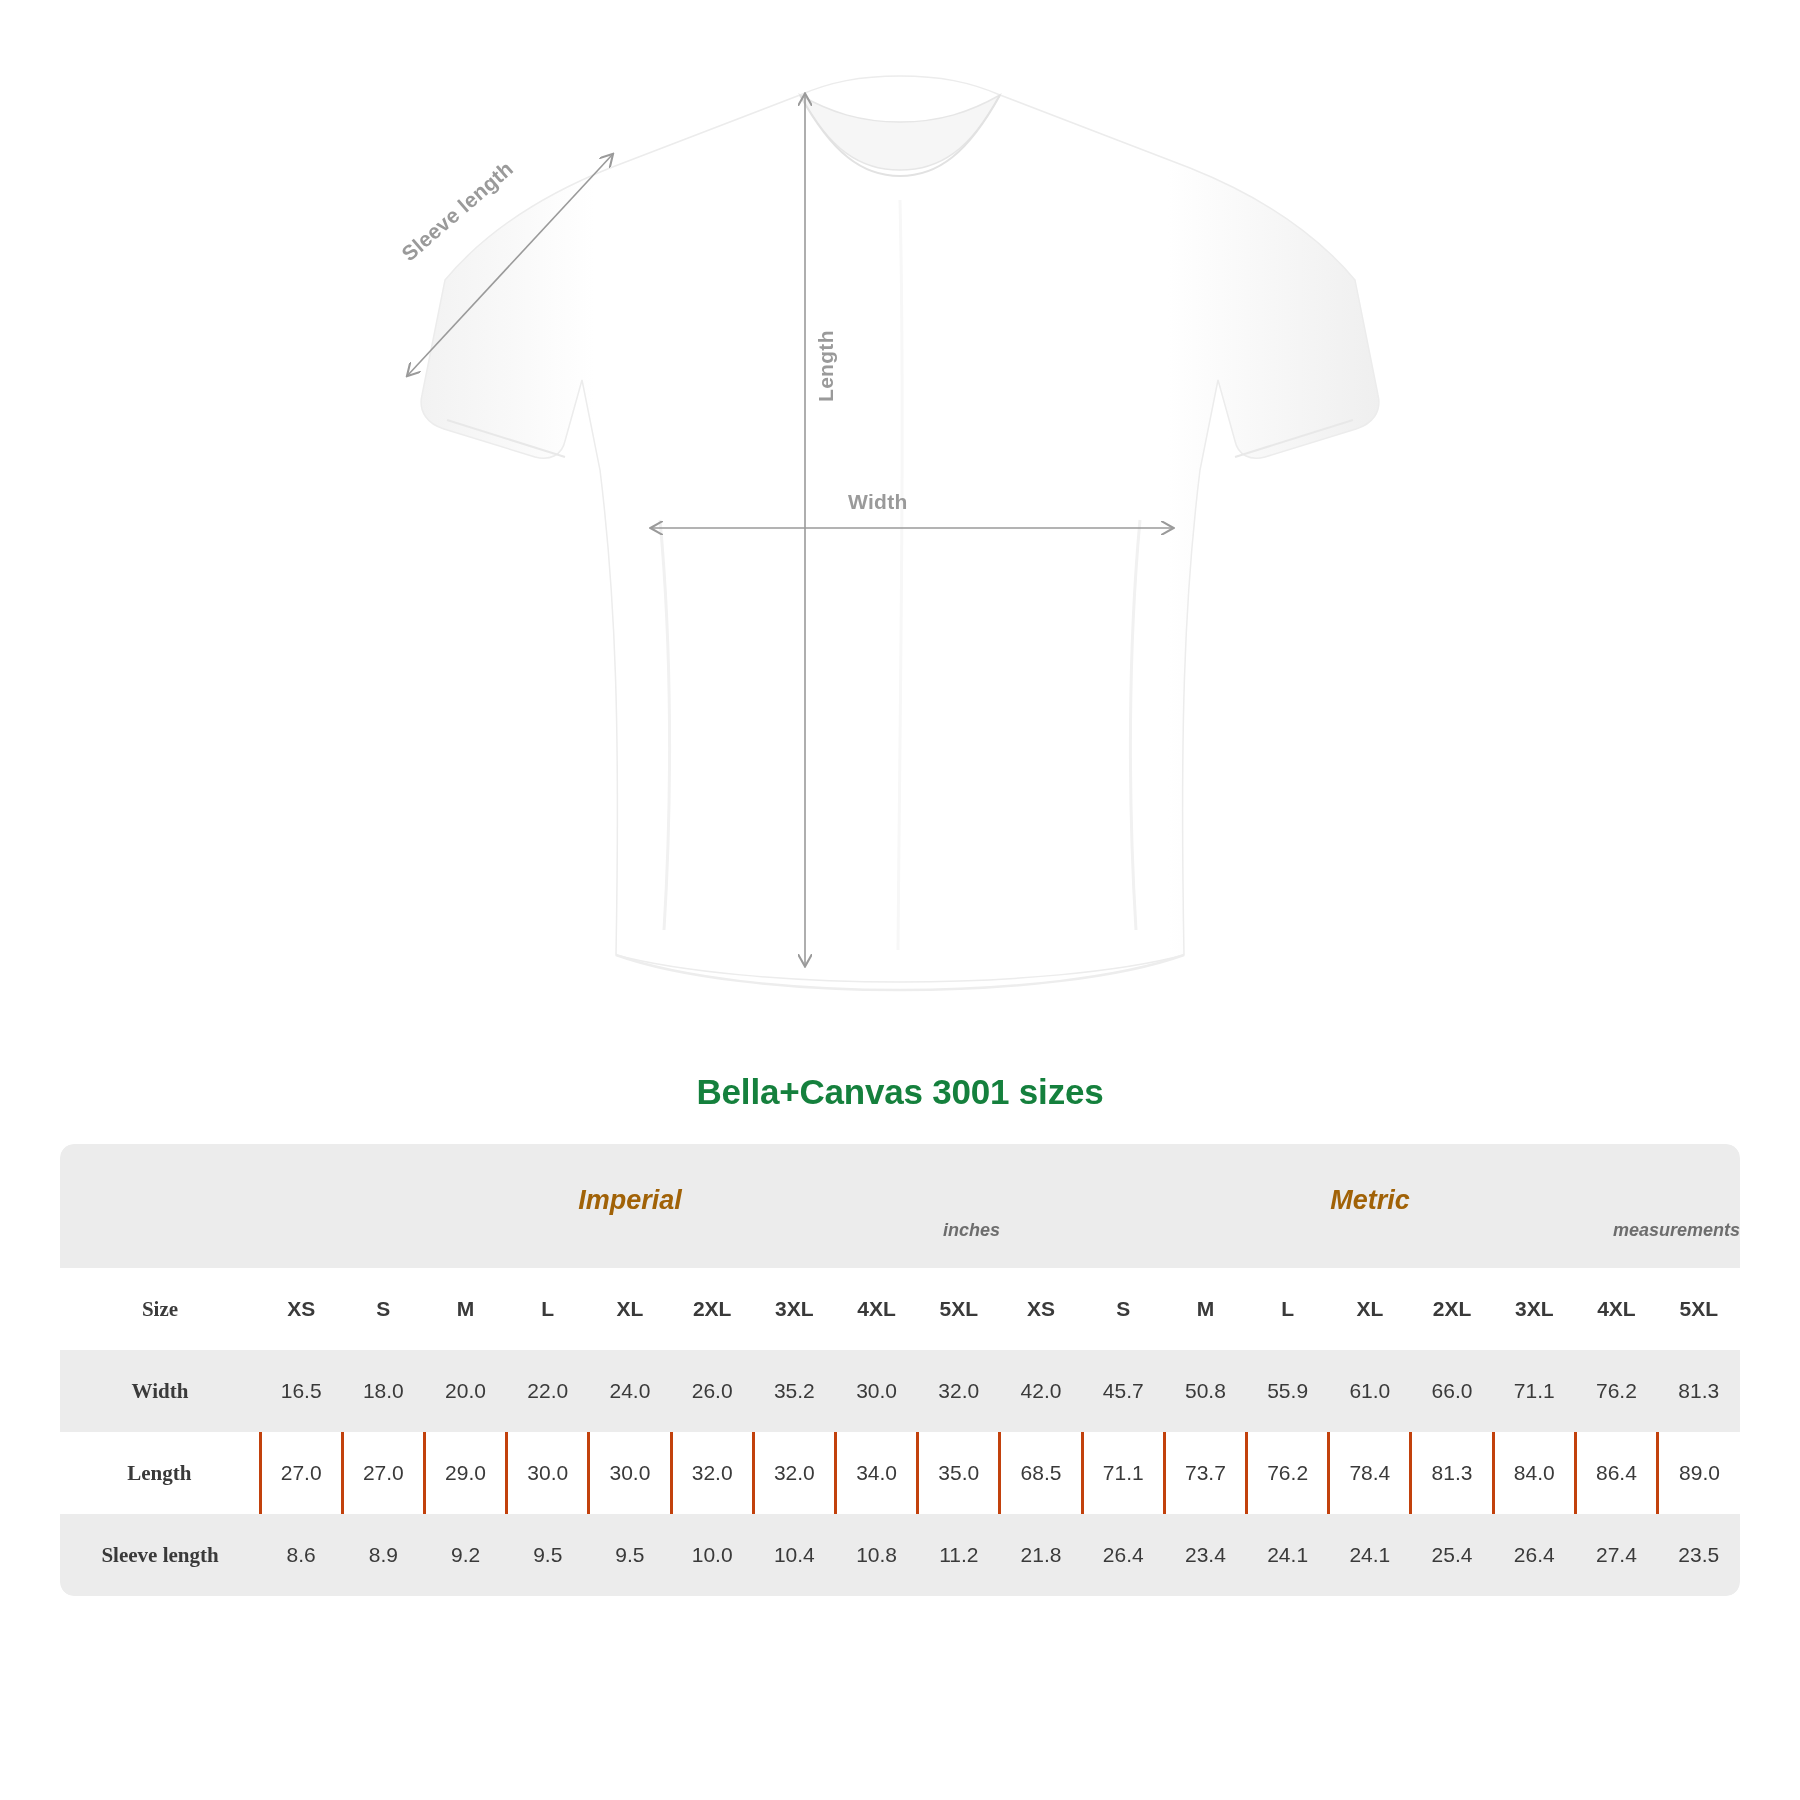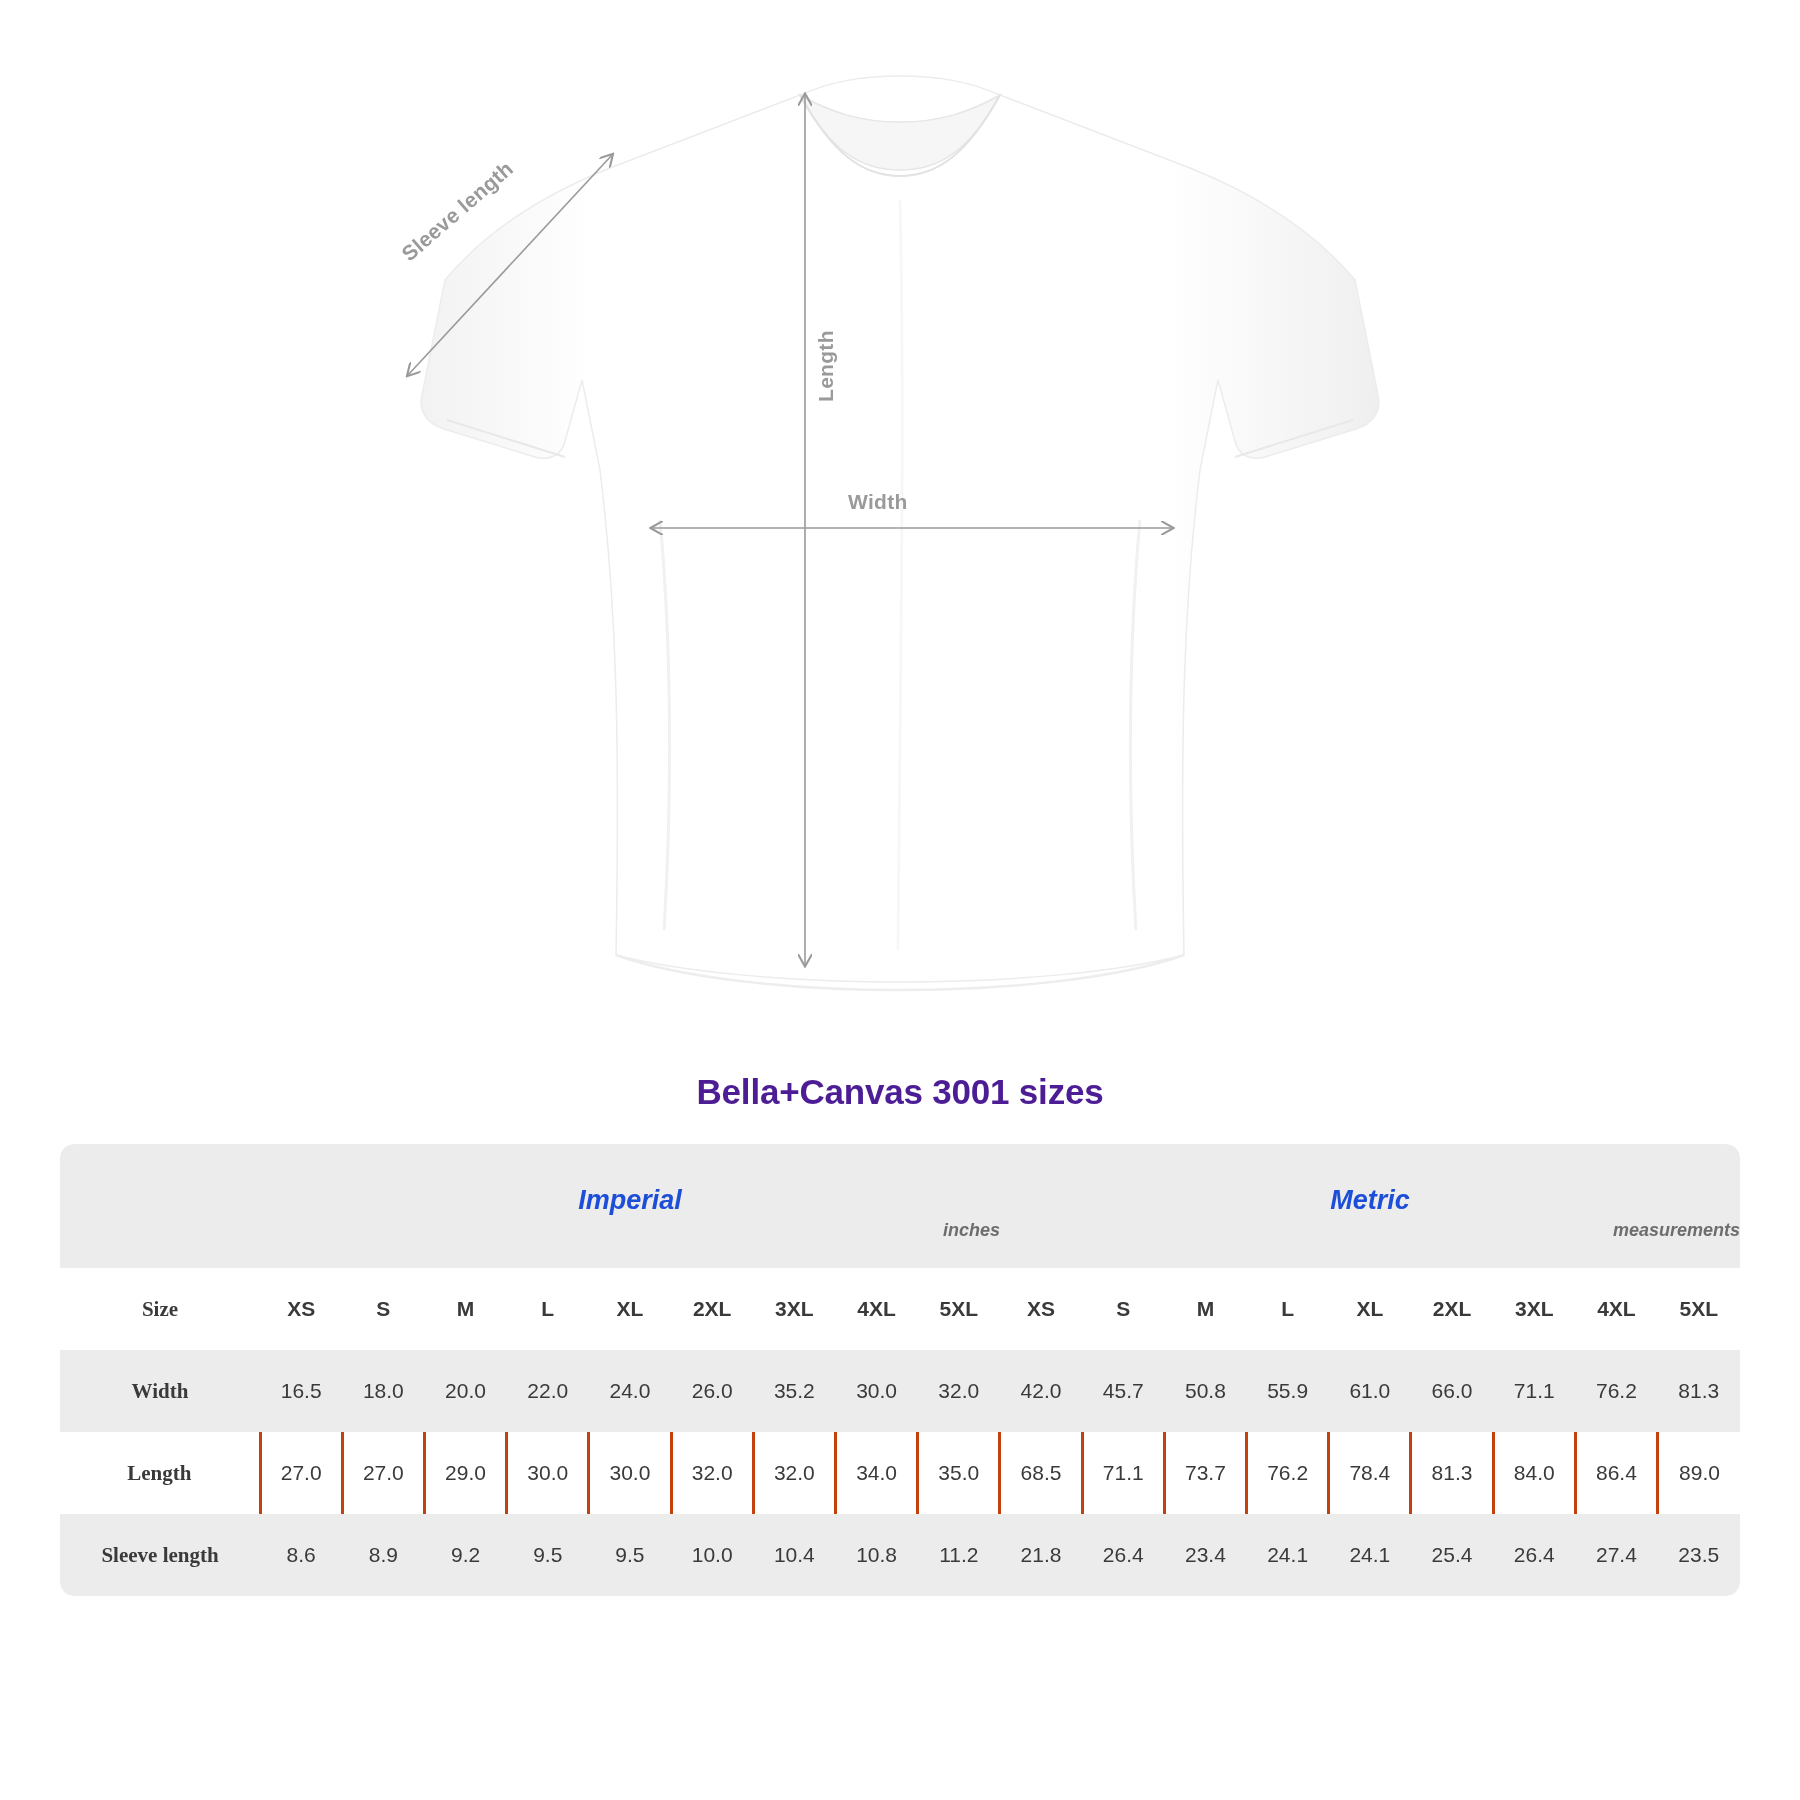--- a/index.html
+++ b/index.html
@@ -52,21 +52,21 @@
   }
 
   
   .title-block {
     text-align: center;
     margin-top: 42px;
   }
   .chart-title {
     font-size: 35px;
     font-weight: bold;
-    color: #4c1d95;
+    color: #15803d;
     margin: 12px;
     letter-spacing: -0.2px;
   }
   .chart-note {
     font-size: 19px;
     font-style: italic;
     color: #555555;
     margin-top: 18px;
   }
 
@@ -96,21 +96,21 @@
   col.data-col  { width: 82.2px; }
 
   .sys-head {
     background: #ececec;
     height: 124px;
   }
   .sys-name {
     font-size: 27px;
     font-weight: bold;
     font-style: italic;
-    color: #1d4ed8;
+    color: #a16207;
     line-height: 1.25;
     margin-top: 16px;
   }
   .sys-unit {
     font-size: 18px;
     font-style: italic;
     color: #6d6d6d;
     line-height: 1.5;
     text-align: right;
   }

